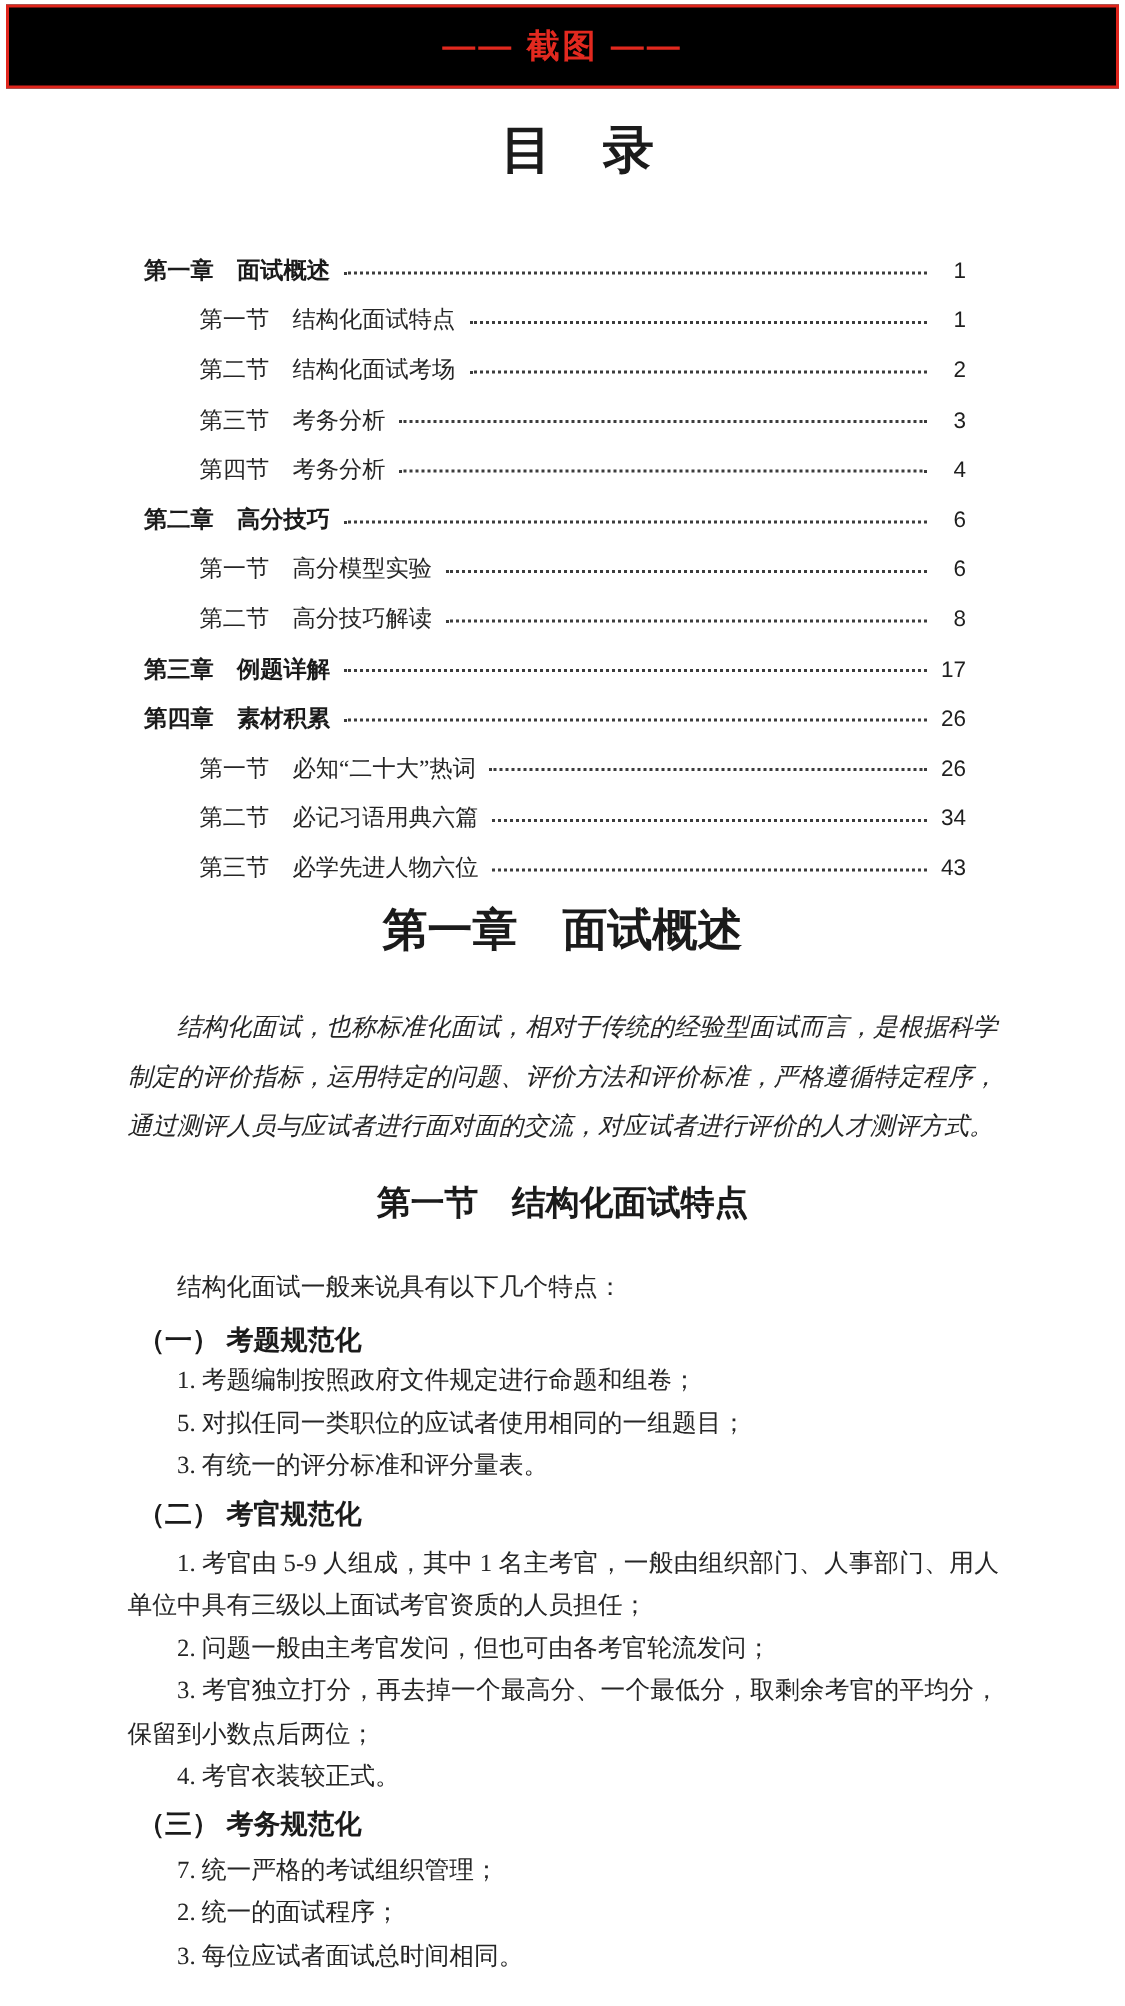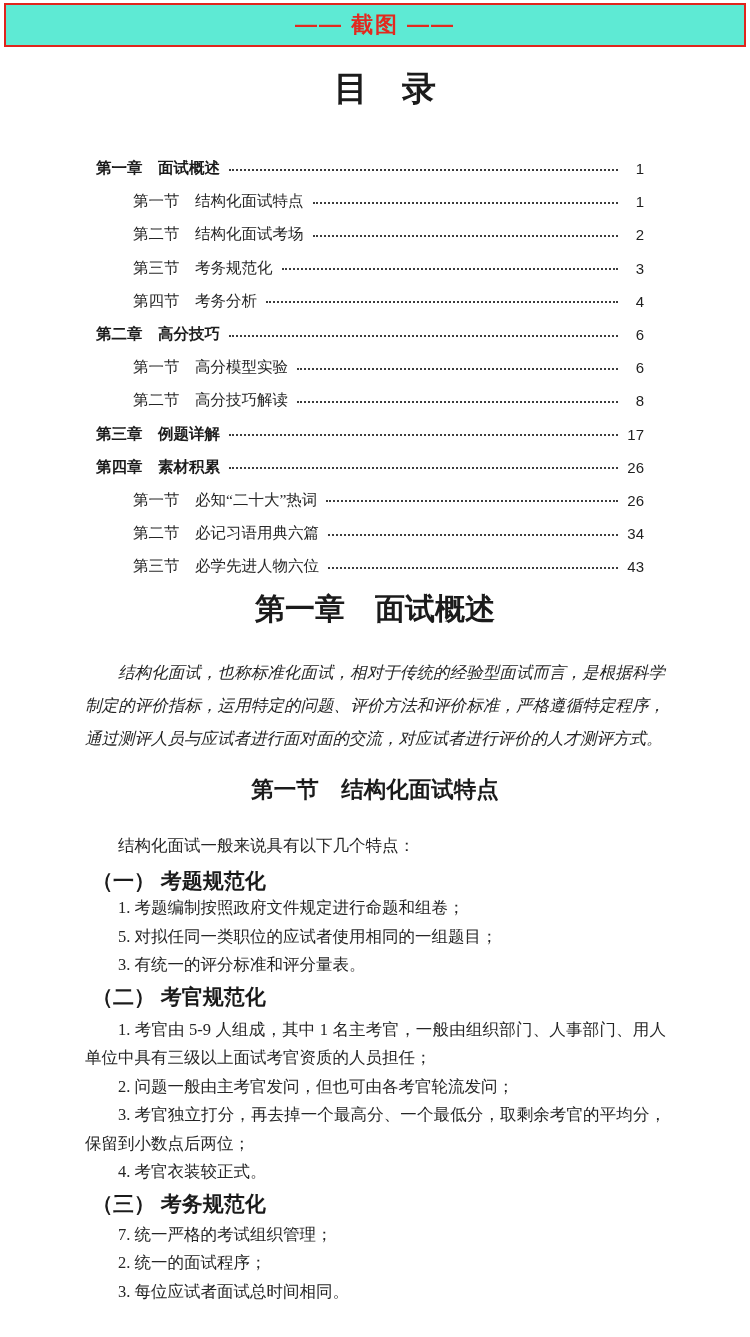--- a/index.html
+++ b/index.html
@@ -9,26 +9,26 @@
     height: 1337px;
     overflow: hidden;
     position: relative;
     color: #222222;
     font-family: "Liberation Serif", serif;
   }
 
   
   .banner {
     margin: 3px 4px 0 4px;
-    height: 44px;
+    height: 56px;
     border: 2px solid #e0251c;
     display: flex;
     align-items: center;
     justify-content: center;
-    background: #5eead4;
+    background: #000000;
   }
   .banner-text {
     color: #e2291f;
     font-family: "Liberation Sans", sans-serif;
     font-weight: 700;
     font-size: 22px;
     letter-spacing: 2px;
   }
 
   
@@ -114,21 +114,21 @@
   .lead {
     margin-top: 26px;
     font-size: 16.5px;
     line-height: 30px;
     text-indent: 2em;
     color: #252525;
   }
   .sub-heading {
     font-family: "Liberation Sans", sans-serif;
     font-weight: 700;
-    font-size: 21px;
+    font-size: 18px;
     line-height: 26px;
     color: #1b1b1b;
     padding-left: 7px;
   }
   .sub-heading.first { margin-top: 7px; }
   .sub-heading.later { margin-top: 4px; }
   .items { margin: 0; }
   .items.gap { margin-top: 6px; }
   .items.gap-sm { margin-top: 4px; }
   .item {
@@ -158,21 +158,21 @@
     <span class="toc-label">第一节　结构化面试特点</span>
     <span class="toc-dots"></span>
     <span class="toc-page">1</span>
   </div>
   <div class="toc-row section">
     <span class="toc-label">第二节　结构化面试考场</span>
     <span class="toc-dots"></span>
     <span class="toc-page">2</span>
   </div>
   <div class="toc-row section">
-    <span class="toc-label">第三节　考务规范化</span>
+    <span class="toc-label">第三节　考务分析</span>
     <span class="toc-dots"></span>
     <span class="toc-page">3</span>
   </div>
   <div class="toc-row section">
     <span class="toc-label">第四节　考务分析</span>
     <span class="toc-dots"></span>
     <span class="toc-page">4</span>
   </div>
   <div class="toc-row chapter">
     <span class="toc-label">第二章　高分技巧</span>

